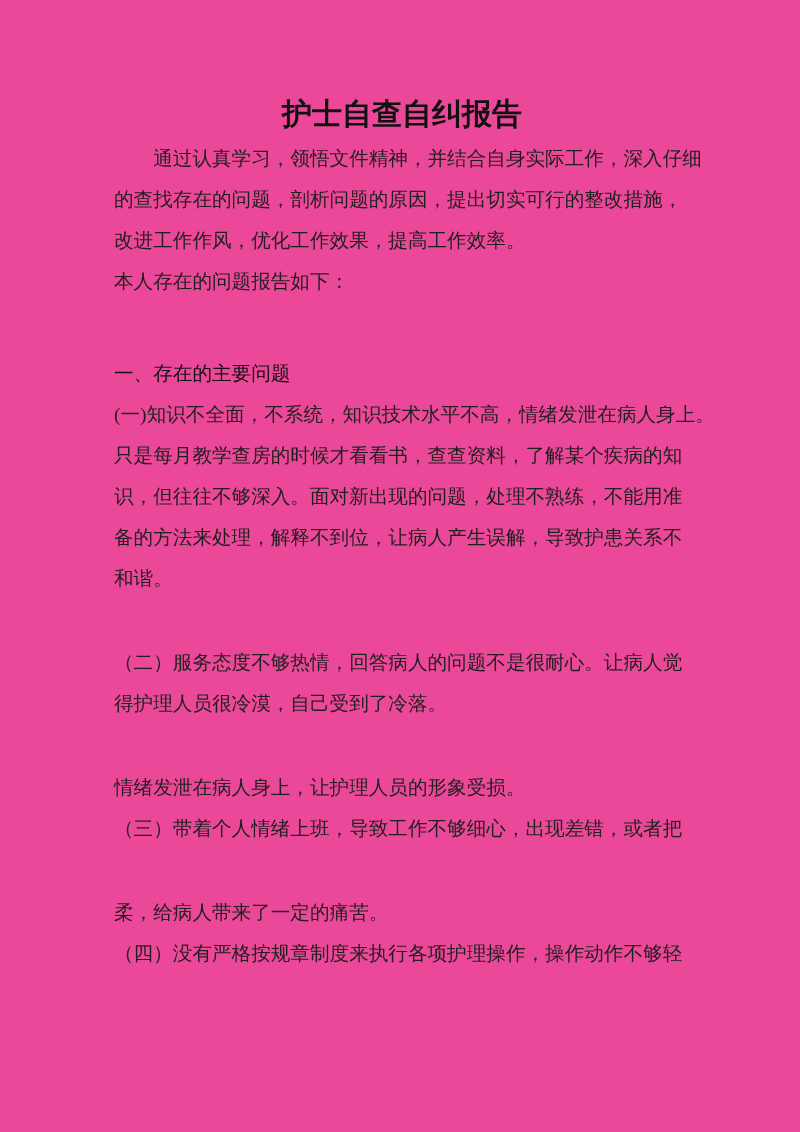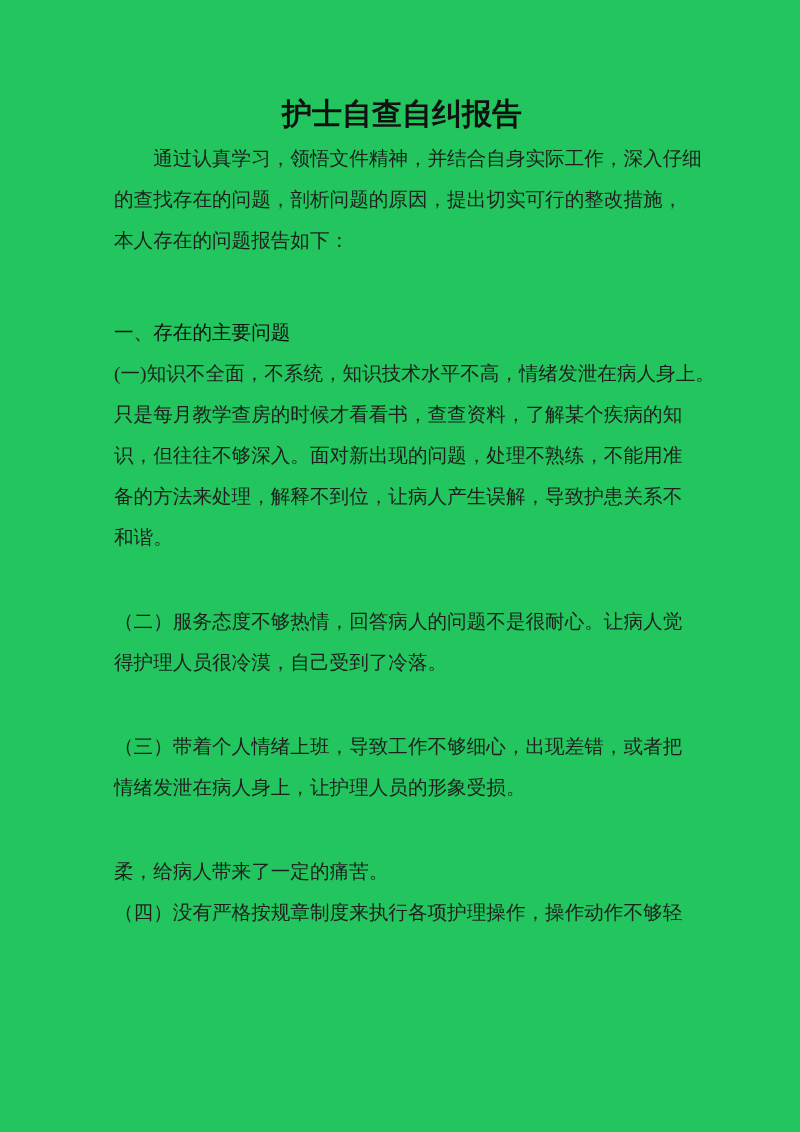--- a/index.html
+++ b/index.html
@@ -5,21 +5,21 @@
   html, body {
     margin: 0;
     padding: 0;
     background: #ffffff;
   }
   .page {
     position: relative;
     width: 800px;
     height: 1132px;
     box-sizing: border-box;
-    background: #22c55e;
+    background: #ec4899;
     padding: 90px 110px 0 114px;
     font-family: "Liberation Serif", "DejaVu Serif", serif;
     font-size: 19.6px;
     line-height: 41px;
     color: #1f1f1f;
     overflow: hidden;
   }
   .doc-title {
     font-size: 30px;
     line-height: 48px;
@@ -49,31 +49,32 @@
   }
 </style>
 </head>
 <body>
 
 <div class="page">
   <div id="doc">
       <div class="doc-title">护士自查自纠报告</div>
       <div class="doc-line indent">通过认真学习，领悟文件精神，并结合自身实际工作，深入仔细</div>
       <div class="doc-line">的查找存在的问题，剖析问题的原因，提出切实可行的整改措施，</div>
+      <div class="doc-line">改进工作作风，优化工作效果，提高工作效率。</div>
       <div class="doc-line">本人存在的问题报告如下：</div>
       <div class="doc-gap lg"></div>
       <div class="doc-heading">一、存在的主要问题</div>
       <div class="doc-line">(一)知识不全面，不系统，知识技术水平不高，情绪发泄在病人身上。</div>
       <div class="doc-line">只是每月教学查房的时候才看看书，查查资料，了解某个疾病的知</div>
       <div class="doc-line">识，但往往不够深入。面对新出现的问题，处理不熟练，不能用准</div>
       <div class="doc-line">备的方法来处理，解释不到位，让病人产生误解，导致护患关系不</div>
       <div class="doc-line">和谐。</div>
       <div class="doc-gap"></div>
       <div class="doc-line">（二）服务态度不够热情，回答病人的问题不是很耐心。让病人觉</div>
       <div class="doc-line">得护理人员很冷漠，自己受到了冷落。</div>
       <div class="doc-gap"></div>
+      <div class="doc-line">情绪发泄在病人身上，让护理人员的形象受损。</div>
       <div class="doc-line">（三）带着个人情绪上班，导致工作不够细心，出现差错，或者把</div>
-      <div class="doc-line">情绪发泄在病人身上，让护理人员的形象受损。</div>
       <div class="doc-gap"></div>
       <div class="doc-line">柔，给病人带来了一定的痛苦。</div>
       <div class="doc-line">（四）没有严格按规章制度来执行各项护理操作，操作动作不够轻</div>
     </div>
 </div>
 
 </body></html>

